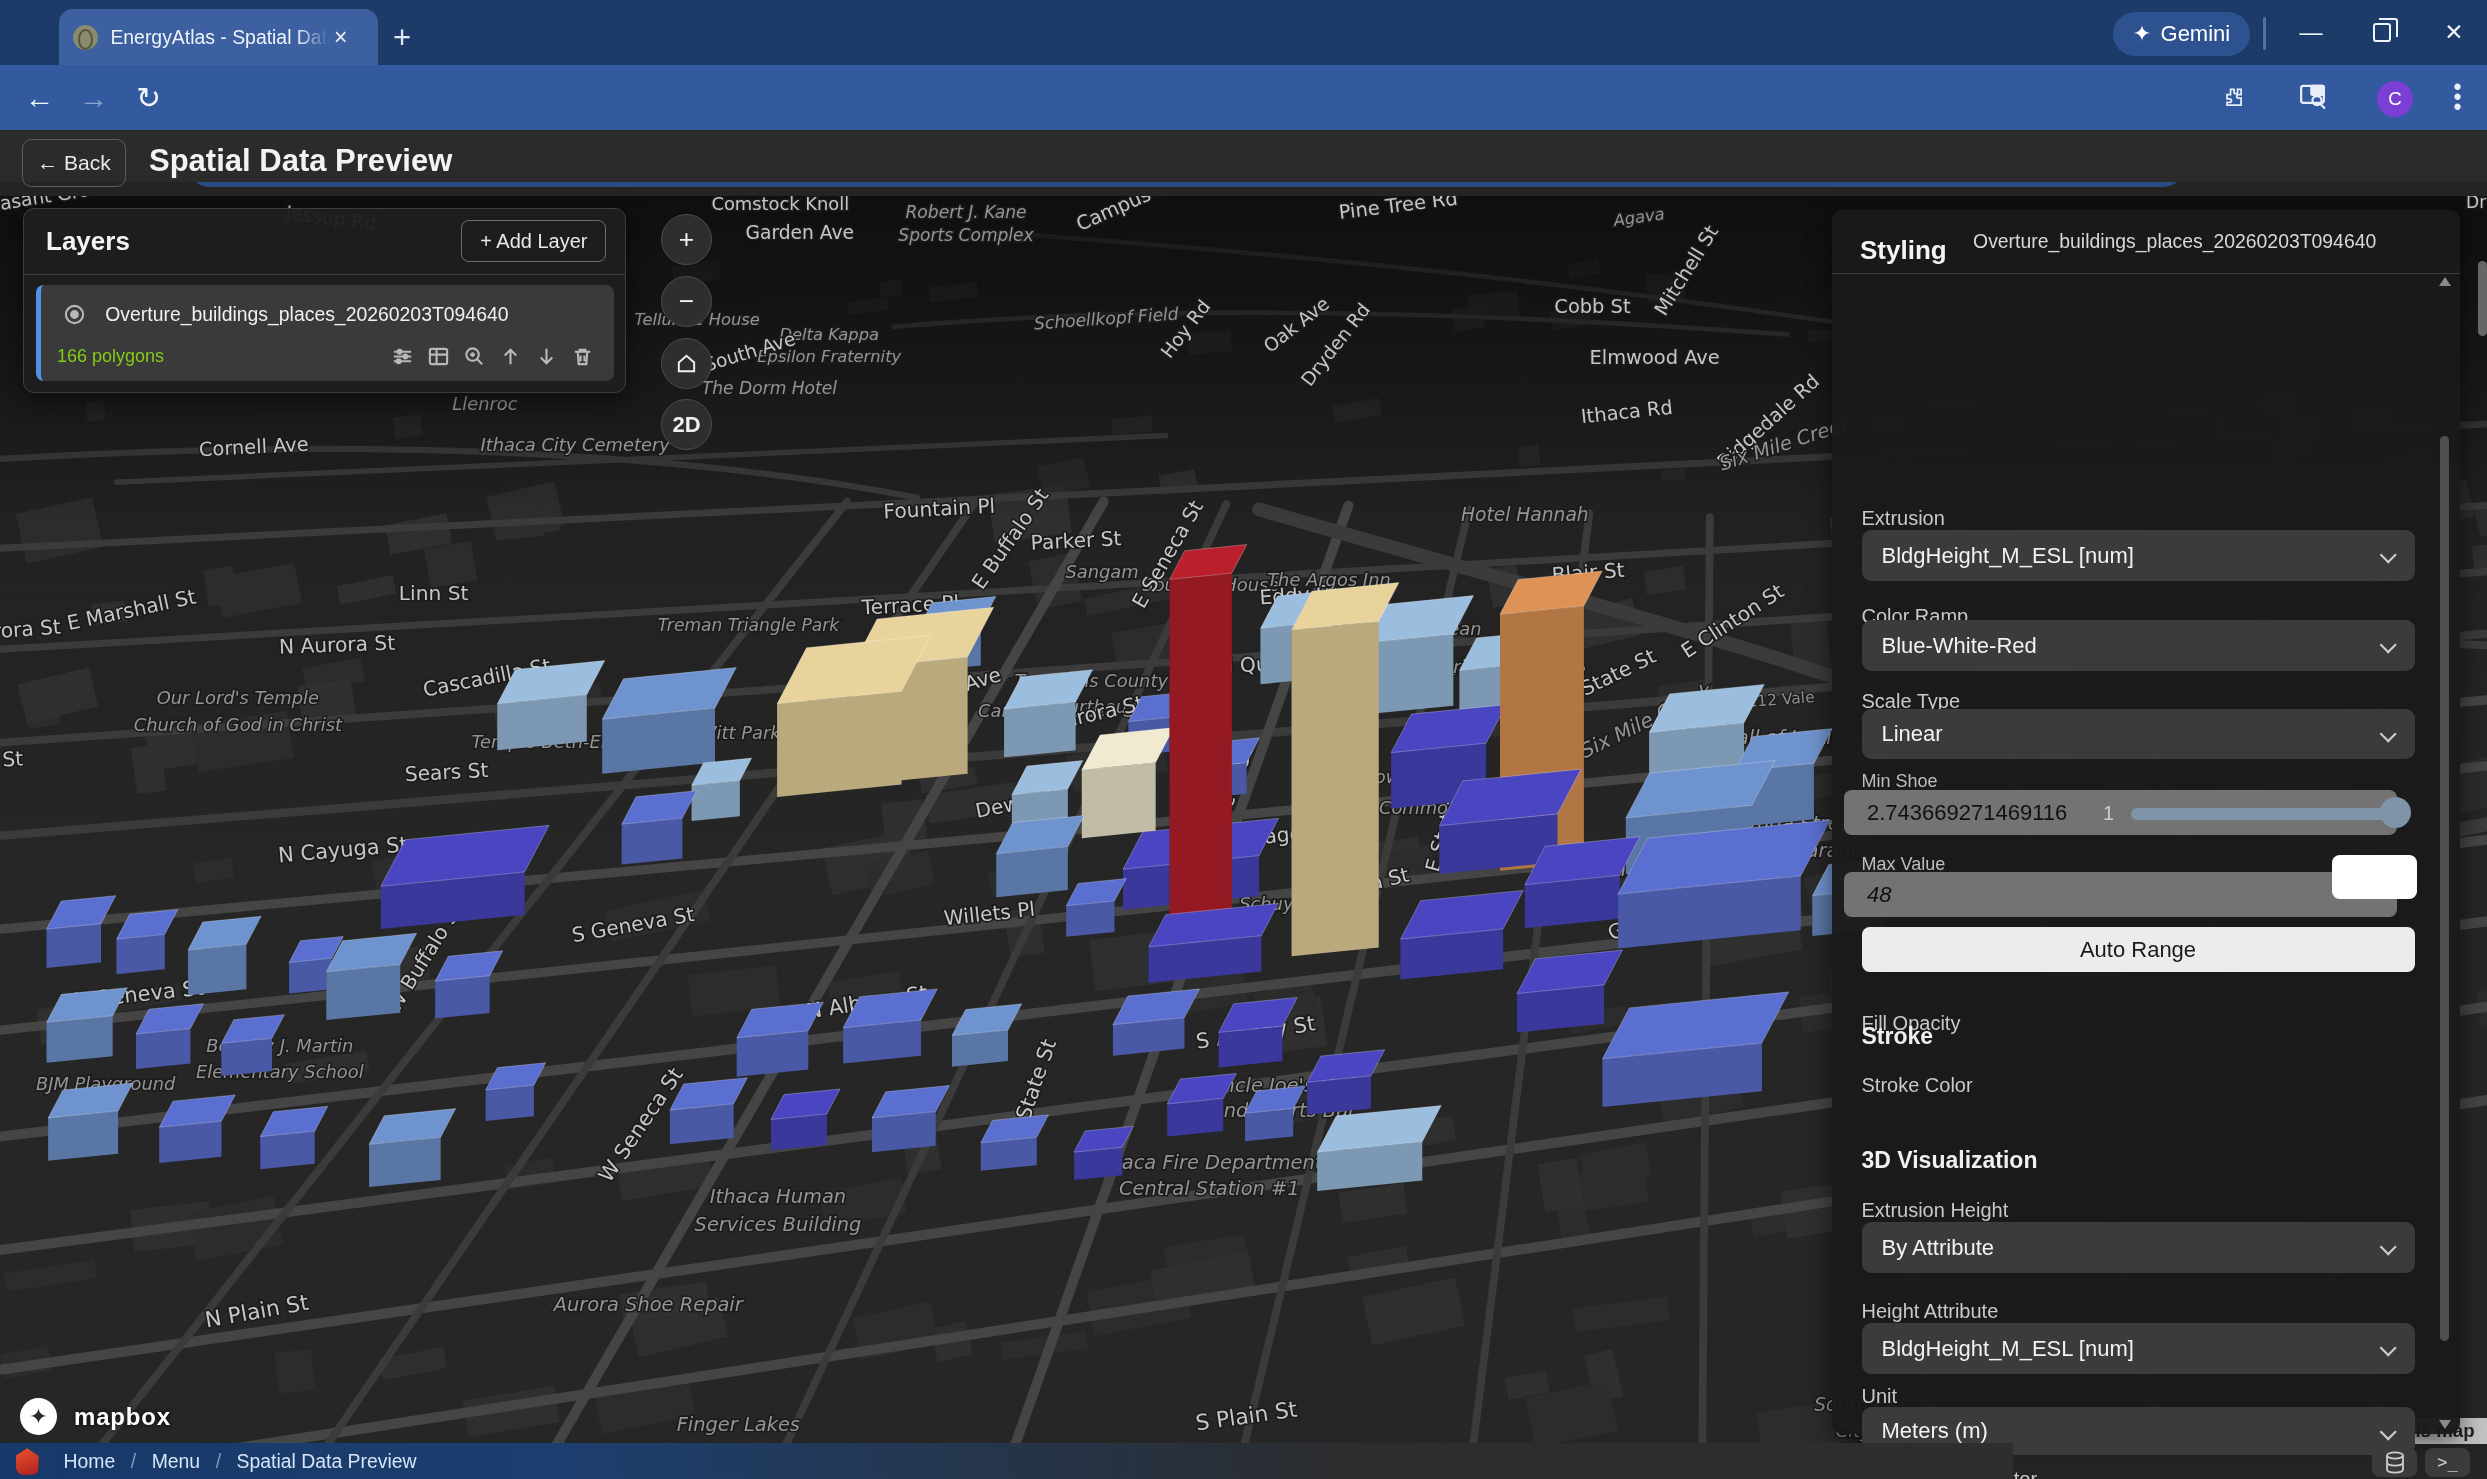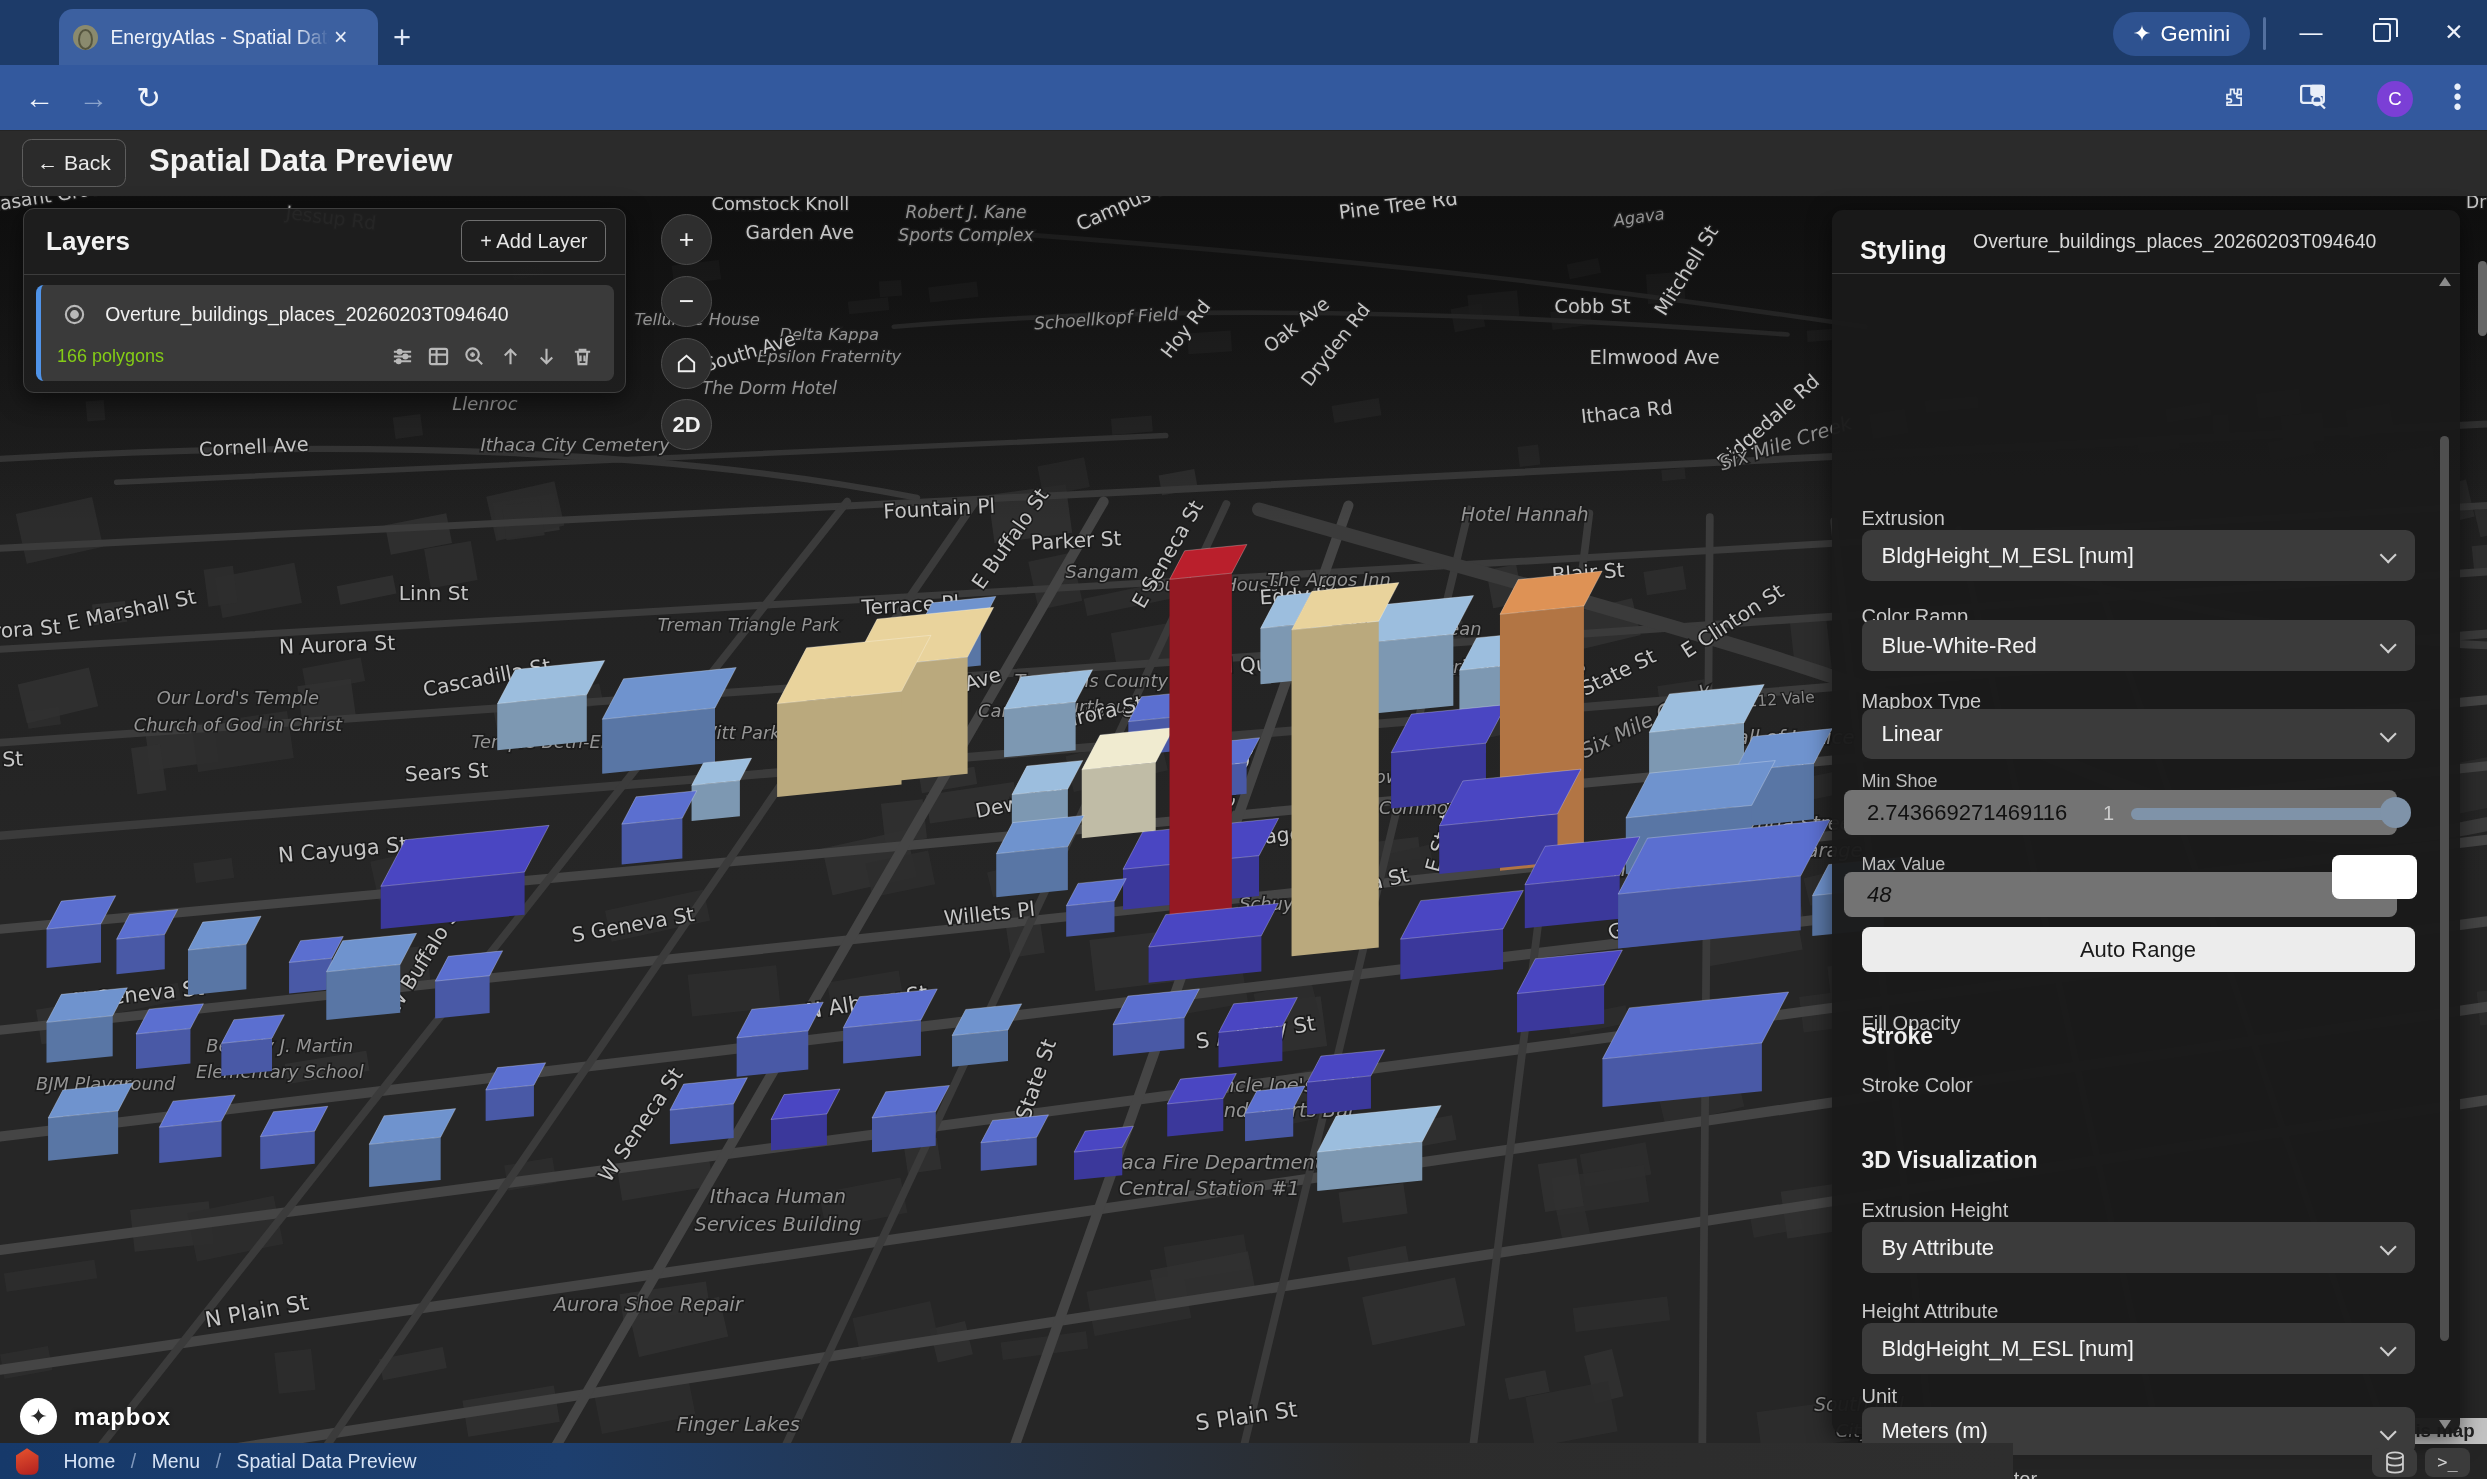--- a/index.html
+++ b/index.html
@@ -30,21 +30,21 @@
   #urlbar-right { position:absolute; right:14px; top:0; height:47px; display:flex; align-items:center; gap:20px; }
   .u-ico { color:#cfdaec; font-size:23px; }
   #translate-ico { width:26.4px; height:26.4px; border:2.3px solid #cfdaec; border-radius:5.4px; color:#cfdaec; font-size:17px; font-weight:bold; display:flex; align-items:center; justify-content:center; position:relative; }
   #translate-ico:after{ content:""; position:absolute; right:-6.2px; bottom:-6.2px; width:12.4px; height:12.4px; background:#2a4c85; border:2.3px solid #cfdaec; border-radius:3.1px; }
   .tb-ico { position:absolute; top:0; height:65px; display:flex; align-items:center; justify-content:center; color:#e8eef8; }
   #avatar { position:absolute; left:2377px; top:15.5px; width:36px; height:36px; border-radius:50%; background:#7b3fd6; color:#fff; font-size:18.7px; display:flex; align-items:center; justify-content:center; }
   #kebab { position:absolute; left:2442px; top:17px; width:31px; height:31px; color:#e8eef8; font-size:23px; text-align:center; line-height:11px; }
   #kebab span{display:block; height:10px;}
 
   
-  #page-header { position:absolute; left:0; top:131px; width:2487px; height:65px; background:#2b2b2b; }
+  #page-header { position:absolute; left:0; top:131px; width:2487px; height:51px; background:#2b2b2b; }
   #back-btn { position:absolute; left:22px; top:7.8px; width:104px; height:48px; border:1.6px solid #5d5d5d; border-radius:9.3px; background:transparent; color:#e9e9e9; font-size:21px; }
   #page-title { position:absolute; left:149px; top:12.4px; color:#f3f3f3; font-size:31px; font-weight:bold; }
 
   
   #map-wrap { position:absolute; left:0; top:196px; width:2487px; height:1247px; background:linear-gradient(#181818,#222 28%,#262626 55%); }
   #map-svg { position:absolute; inset:0; }
   text.lbl0 { fill:#c6c6c6; paint-order:stroke; stroke:#1b1b1b; stroke-width:4px; text-anchor:middle; font-family:"DejaVu Sans",sans-serif; }
   text.lbl1 { fill:#949494; font-style:italic; paint-order:stroke; stroke:#1b1b1b; stroke-width:4px; text-anchor:middle; font-family:"DejaVu Sans",sans-serif; }
   text.lbl2 { fill:#8d8d8d; paint-order:stroke; stroke:#1b1b1b; stroke-width:3px; text-anchor:middle; font-family:"DejaVu Sans",sans-serif; }
 
@@ -774,21 +774,21 @@
         <span>BldgHeight_M_ESL [num]</span>
         <span class="chev"></span>
       </div>
 
     <div class="sp-label" style="top:395px">Color Ramp</div>
     <div class="sel" style="top:410px">
         <span>Blue-White-Red</span>
         <span class="chev"></span>
       </div>
 
-    <div class="sp-label" style="top:480px">Mapbox Type</div>
+    <div class="sp-label" style="top:480px">Scale Type</div>
     <div class="sel" style="top:499px;height:50px">
         <span>Linear</span>
         <span class="chev"></span>
       </div>
 
     <div class="sp-label sm" style="top:561px">Min Shoe</div>
     <input class="inp-white" style="top: 580px;" value="2.743669271469116">
 
     <div class="sp-label sm" style="top:644px">Max Value</div>
     <input class="inp-white" style="top: 662px; font-style: italic;" value="48">

